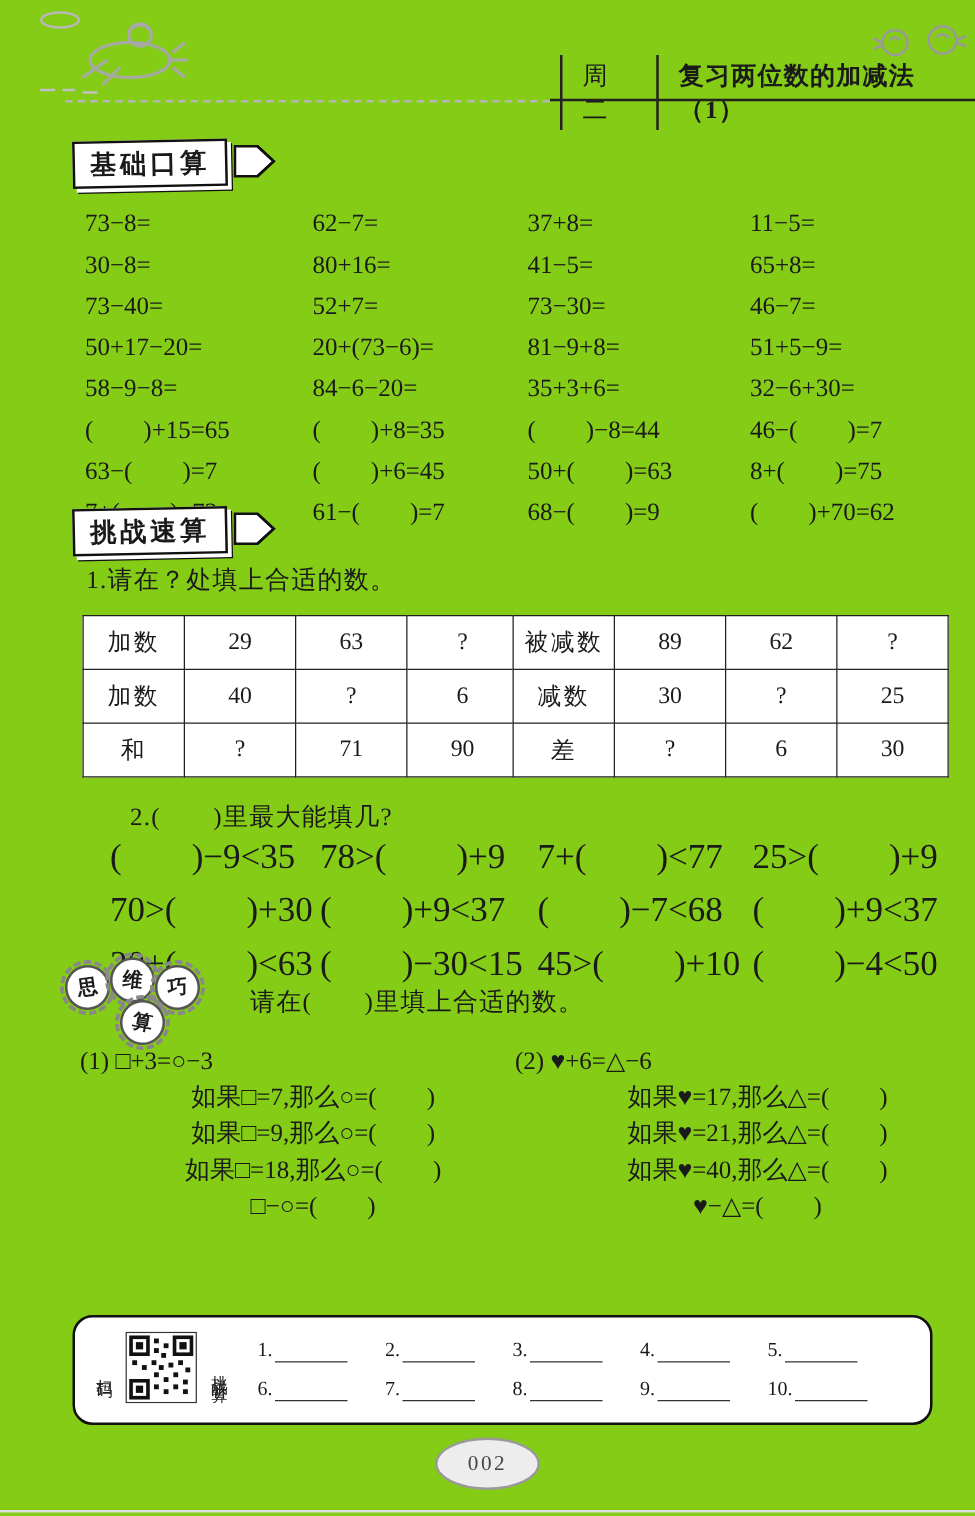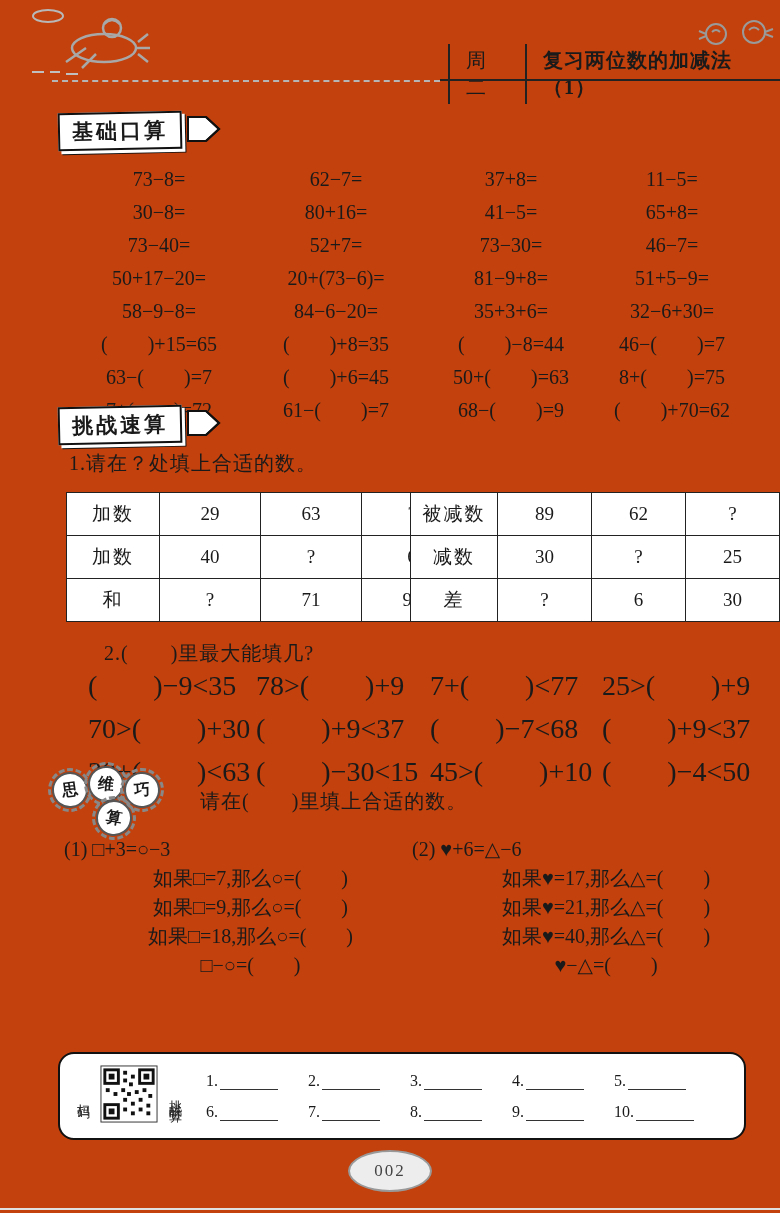--- a/index.html
+++ b/index.html
@@ -1,17 +1,17 @@
 <!DOCTYPE html>
 <html><head>
 <meta charset="utf-8">
 <style>
   html,body { margin:0; padding:0; background:#fff; }
   .page {
-    position:relative; width:780px; height:1213px; background:#c2410c;
+    position:relative; width:780px; height:1213px; background:#84cc16;
     font-family:"Liberation Serif","DejaVu Serif",serif; color:#1a1a1a; overflow:hidden;
   }
 
   
   .plane-doodle { position:absolute; left:26px; top:4px; }
   .birds-doodle { position:absolute; right:6px; top:12px; }
   .title-strip { position:absolute; left:448px; top:44px; display:flex; align-items:center; font-size:20px; }
   .weekday { padding:3px 16px; border-left:2px solid #222; border-right:2px solid #222; letter-spacing:2px; }
   .page-title { padding-left:16px; font-weight:bold; letter-spacing:1px; }
   .rule-left  { position:absolute; left:52px;  top:80px; width:388px; border-top:2px dashed #b5b5b5; }
@@ -24,27 +24,27 @@
     font-size:21px; font-weight:bold; letter-spacing:3px;
     box-shadow:3px 3px 0 #fff, 4px 4px 0 #111;
     transform:rotate(-1.2deg);
   }
   .pencil-tip { margin-left:4px; }
 
   
   .prob-grid {
     position:absolute; left:68px; top:166px; width:676px;
     display:grid; grid-template-columns:182px 172px 178px 1fr;
-    row-gap:6px; font-size:20px; line-height:27px; white-space:pre;text-align:center;
+    row-gap:6px; font-size:20px; line-height:27px; white-space:pre;
   }
 
   
   .q-label { position:absolute; font-size:20px; letter-spacing:1px; }
   .wtable { position:absolute; border-collapse:collapse; font-size:19px; background:#fff; }
-  .wtable td { border:1.5px solid #222; text-align:center; height:42px; padding:0 8px; }
+  .wtable td { border:1.5px solid #222; text-align:center; height:42px; padding:0 2px; }
   .wtable td.hdr { width:76px; letter-spacing:2px; }
   .wtable td.val { width:84px; }
 
   .ineq-grid {
     position:absolute; left:88px; top:672px; width:668px;
     display:grid; grid-template-columns:168px 174px 172px 1fr;
     row-gap:16px; font-size:28px; line-height:27px; white-space:pre;
   }
 
   

